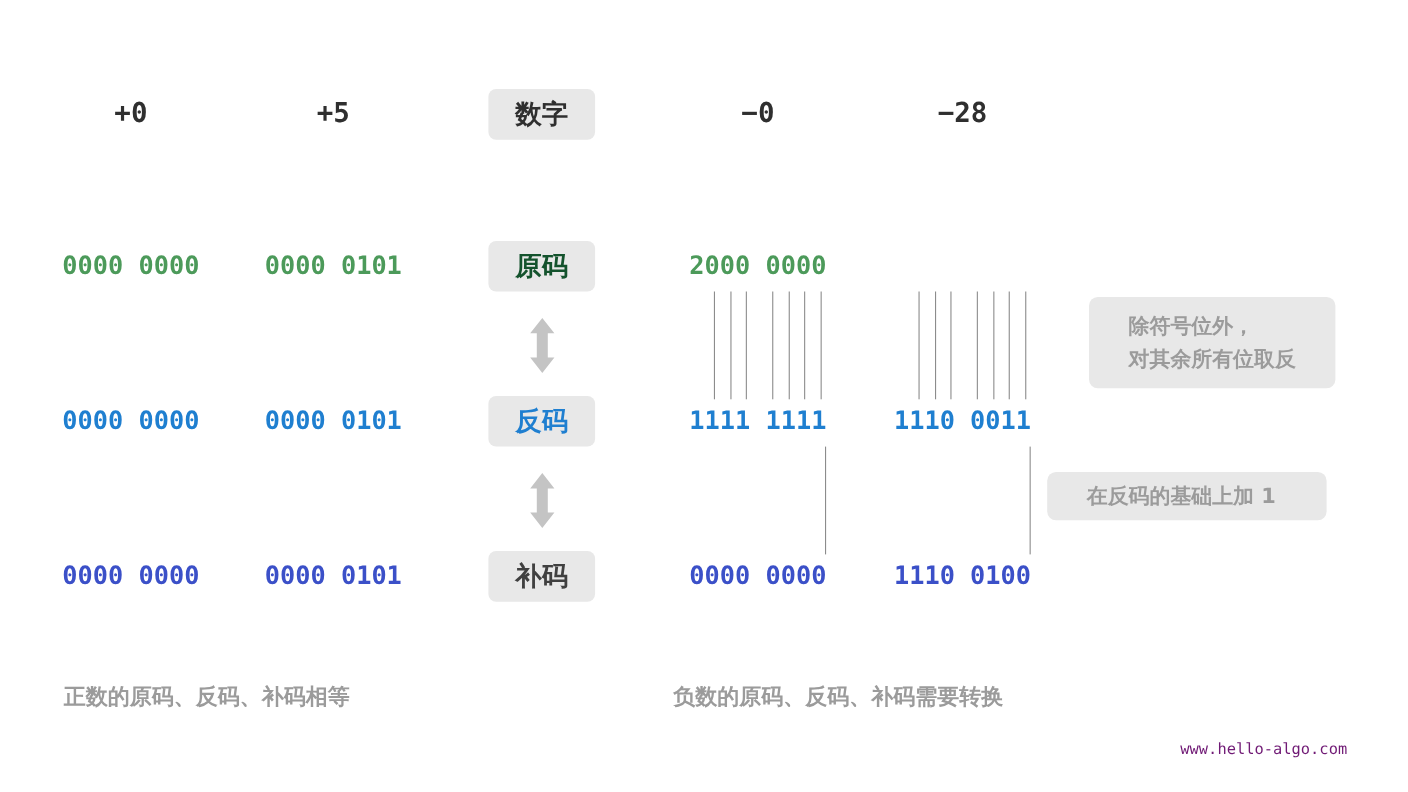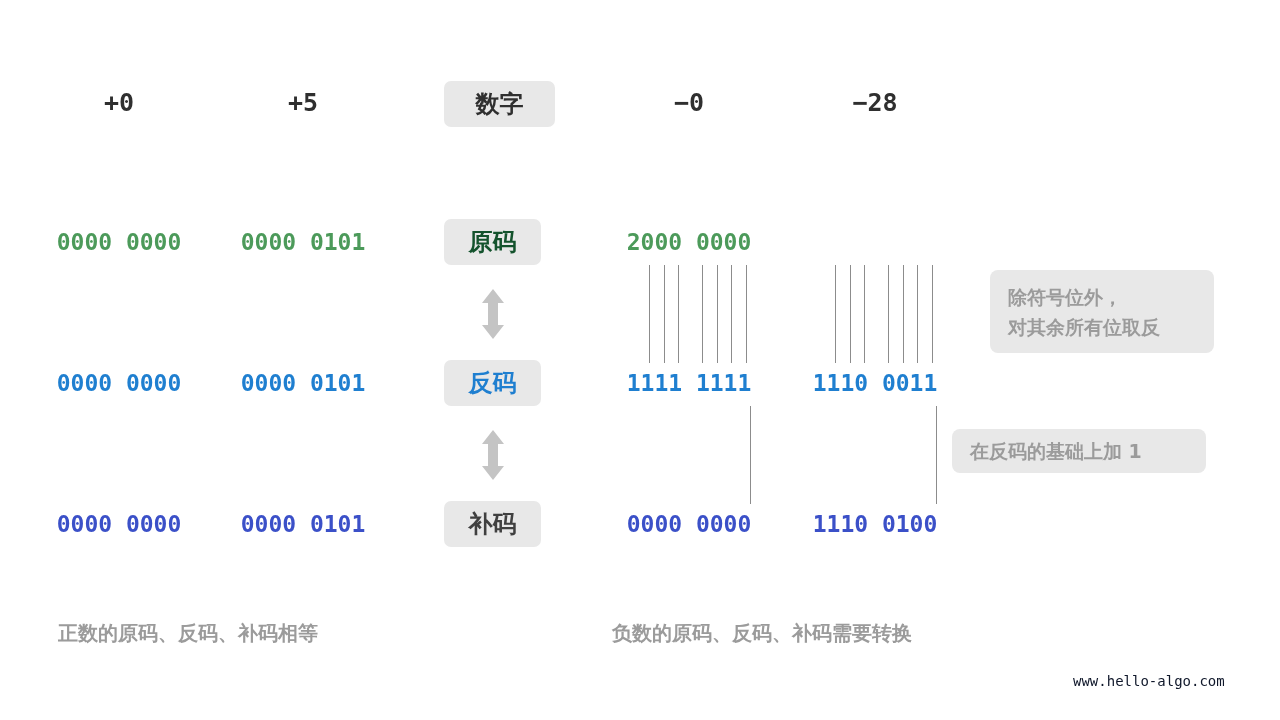--- a/index.html
+++ b/index.html
@@ -63,38 +63,38 @@
   .bits-indigo { color: #3b50c8; }
 
   
   .note {
     background: #e8e8e8;
     border-radius: 8px;
     color: #9b9b9b;
     font-size: 19px;
     font-weight: bold;
     line-height: 30px;
-    padding: 12px 18px;
+    padding: 12px 36px;
     white-space: pre-line;
     box-sizing: border-box;
   }
 
   
   .caption {
     color: #9b9b9b;
     font-size: 20px;
     font-weight: bold;
     white-space: nowrap;
   }
 
   
   .watermark {
     font-family: "DejaVu Sans Mono", "Liberation Mono", monospace;
     font-size: 14px;
-    color: #0f172a;
+    color: #701a75;
     white-space: nowrap;
   }
 
   
   .connector {
     position: absolute;
     width: 1px;
     background: #8c8c8c;
   }
 
@@ -103,21 +103,21 @@
 </style>
 </head>
 <body>
 
 <div class="stage">
 
   <div class="abs hdr" style="left:44px;  top:88px; width:150px;">+0</div>
 
   <div class="abs hdr" style="left:228px; top:88px; width:150px;">+5</div>
 
-  <div class="abs chip chip-title" style="left:444px; top:81px; width:111px;">数字</div>
+  <div class="abs chip chip-title" style="left:444px; top:81px; width:97px;">数字</div>
 
   <div class="abs hdr" style="left:614px; top:88px; width:150px;">−0</div>
 
   <div class="abs hdr" style="left:800px; top:88px; width:150px;">−28</div>
 
   <div class="abs chip chip-green" style="left:444px; top:219px; width:97px;">原码</div>
 
   <div class="abs bits bits-green" style="left:44px;  top:229px; width:150px;">0000 0000</div>
   <div class="abs bits bits-green" style="left:228px; top:229px; width:150px;">0000 0101</div>
   <div class="abs bits bits-green" style="left:614px; top:229px; width:150px;">2000 0000</div>

